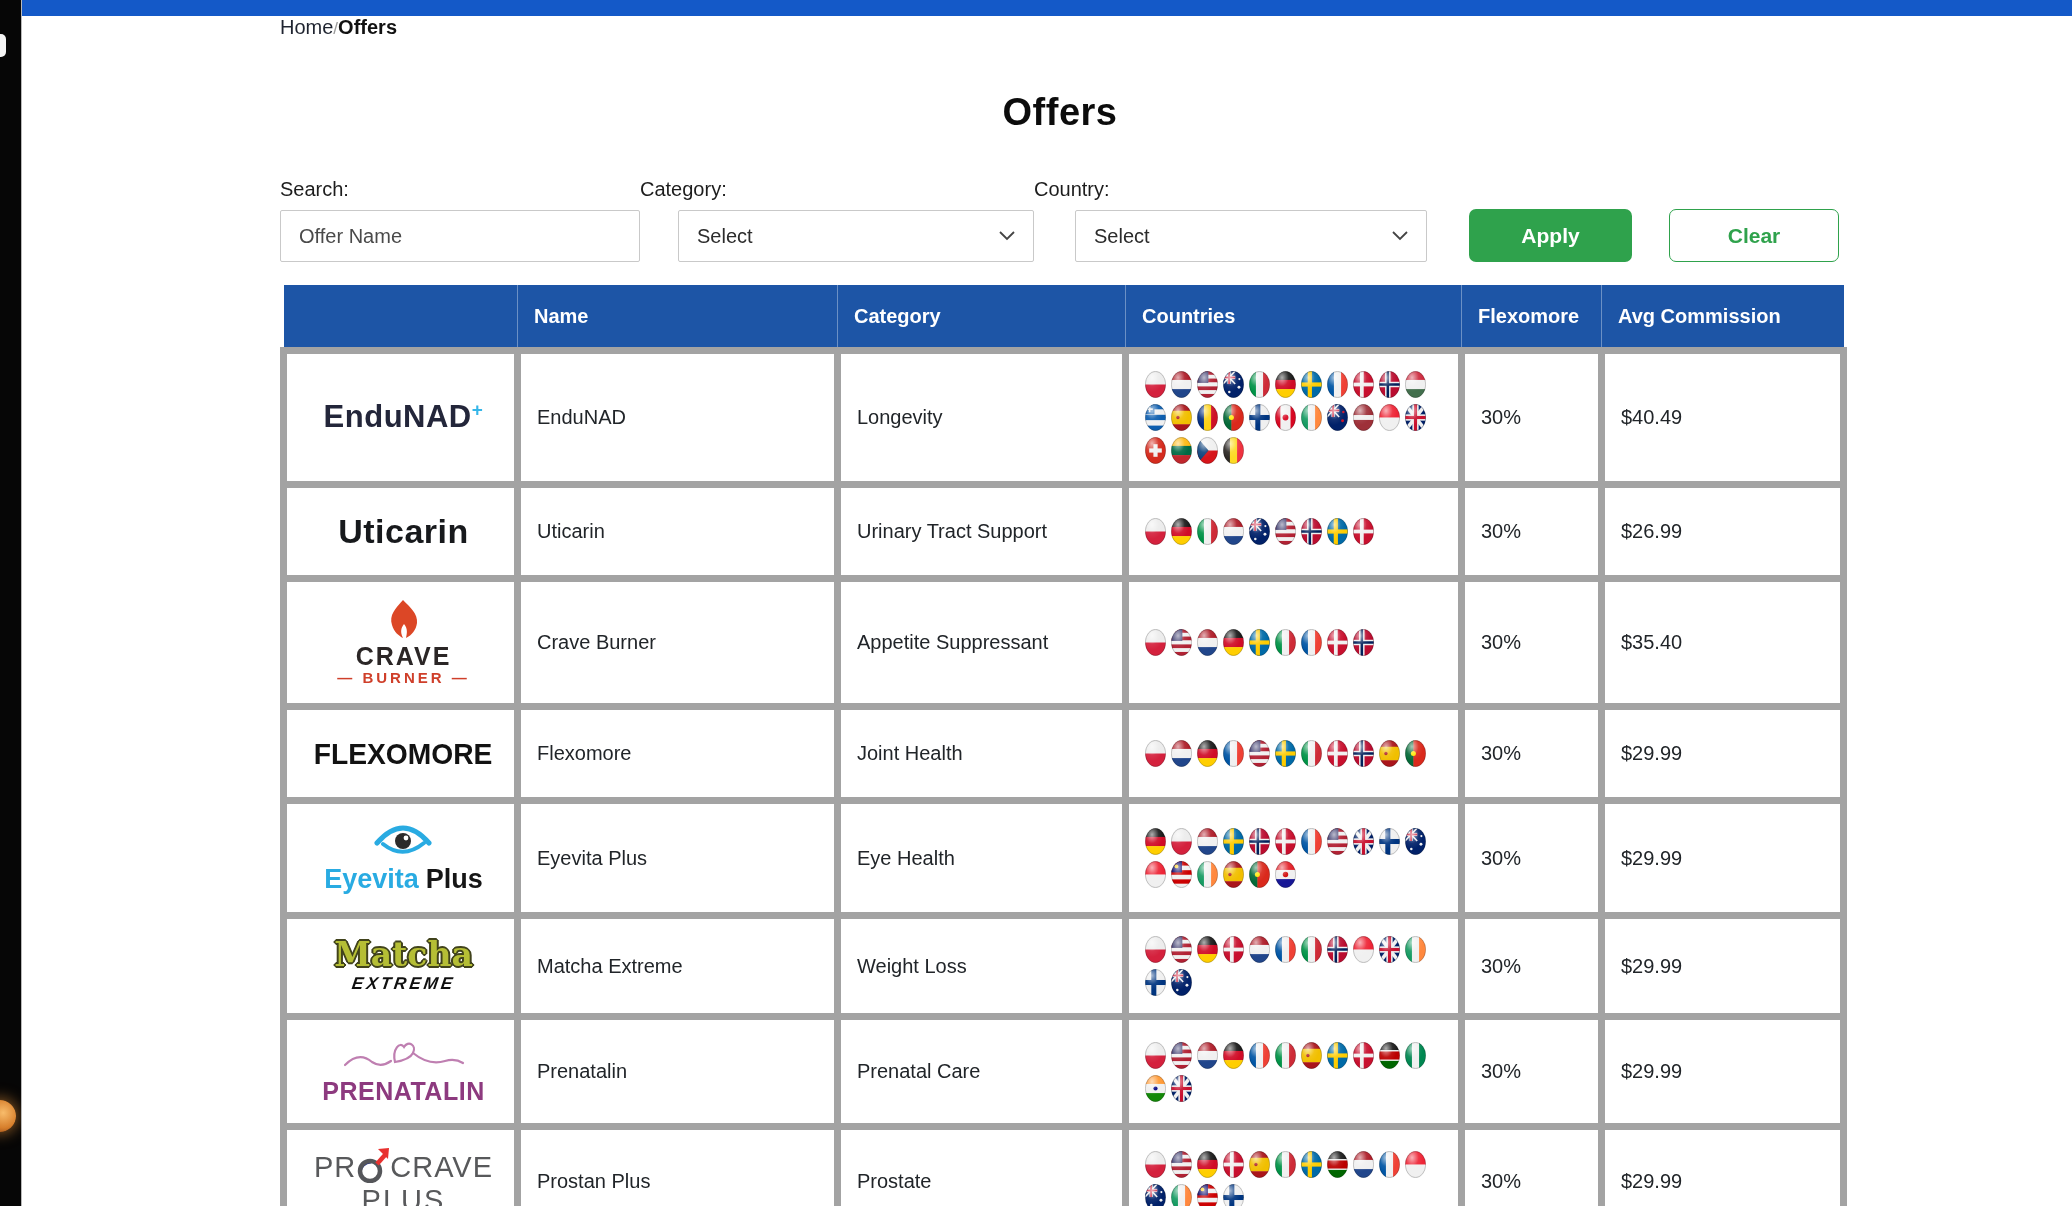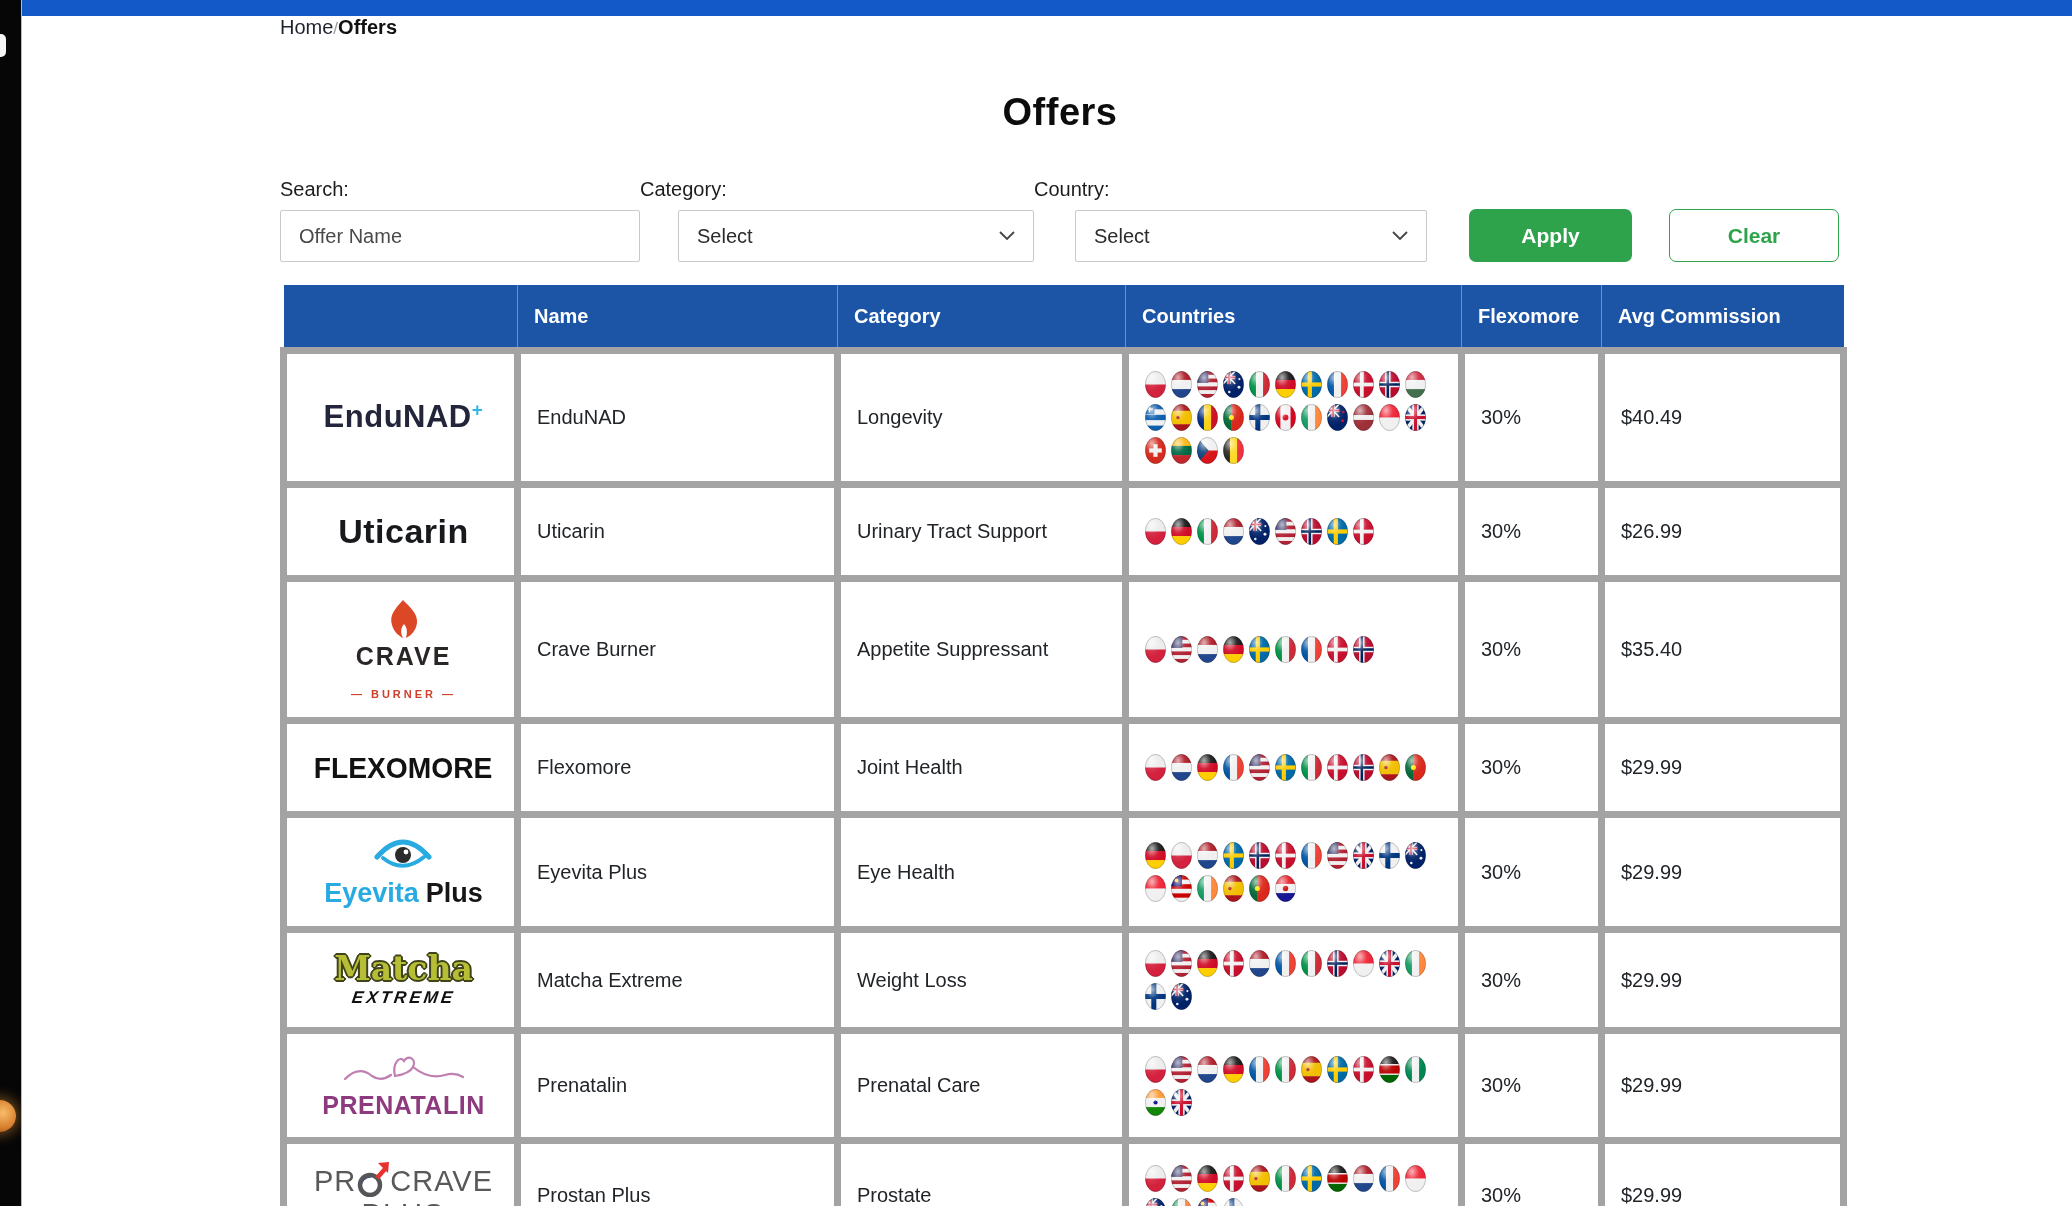--- a/index.html
+++ b/index.html
@@ -57,21 +57,21 @@
   }
   td.logo-cell{text-align:center;padding:10px 6px;}
   .flags{display:flex;flex-wrap:wrap;column-gap:5px;row-gap:6px;width:292px;align-items:center;}
   .flag{width:21px;height:27px;display:block;}
   
   .logo-box{display:inline-flex;flex-direction:column;align-items:center;justify-content:center;cursor:pointer;}
   .logo-endunad{font-size:31px;font-weight:800;color:#23263a;letter-spacing:.5px;}
   .logo-endunad sup{color:#35b6e8;font-size:19px;vertical-align:super;}
   .logo-uticarin{font-size:34px;font-weight:800;color:#17191c;letter-spacing:.5px;}
   .logo-crave-word{font-size:25px;font-weight:800;color:#2b2626;letter-spacing:2px;line-height:1;}
-  .logo-burner-word{font-size:11px;font-weight:700;color:#cf3f2a;letter-spacing:3px;margin-top:19px;}
+  .logo-burner-word{font-size:15px;font-weight:700;color:#cf3f2a;letter-spacing:3px;margin-top:0;}
   .logo-flexomore{font-size:30px;font-weight:900;color:#121212;transform:scaleX(.94);letter-spacing:0px;}
   .logo-eyevita-text{font-size:27px;font-weight:800;margin-top:2px;}
   .logo-eyevita-text .w1{color:#29abe2;} .logo-eyevita-text .w2{color:#161616;margin-left:7px;}
   .logo-matcha-word{font-family:"DejaVu Serif",serif;font-size:33px;font-weight:700;color:#b5be35;line-height:1;
     text-shadow:-2px 0 #41431c,2px 0 #41431c,0 -2px #41431c,0 2px #41431c,-1px -1px #41431c,1px 1px #41431c,-1px 1px #41431c,1px -1px #41431c;}
   .logo-extreme-word{font-size:17px;font-style:italic;font-weight:700;color:#101010;letter-spacing:3px;margin-top:3px;transform:skewX(-8deg);}
   .logo-prenatalin-word{font-size:25px;font-weight:800;color:#8d3a7f;letter-spacing:.5px;margin-top:1px;}
   .logo-prostan-line{display:flex;align-items:center;font-size:29px;font-weight:500;color:#58595b;letter-spacing:1px;line-height:1;}
   .logo-prostan-plus{font-size:29px;font-weight:500;color:#58595b;letter-spacing:2px;line-height:1;margin-top:-2px;}
 </style>

